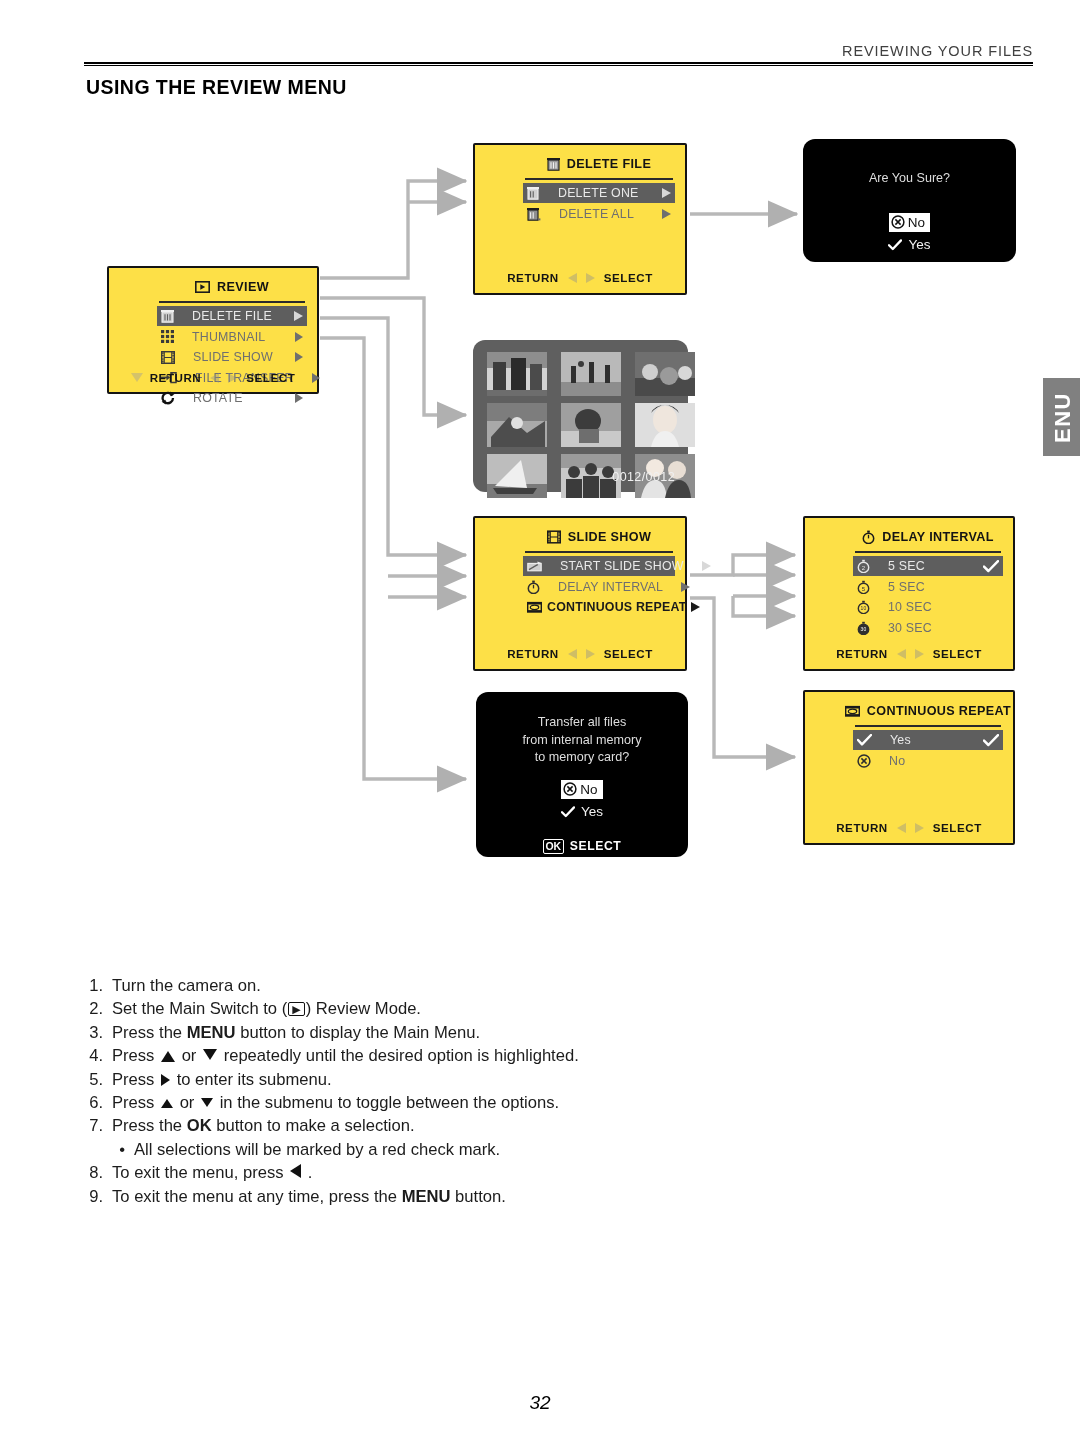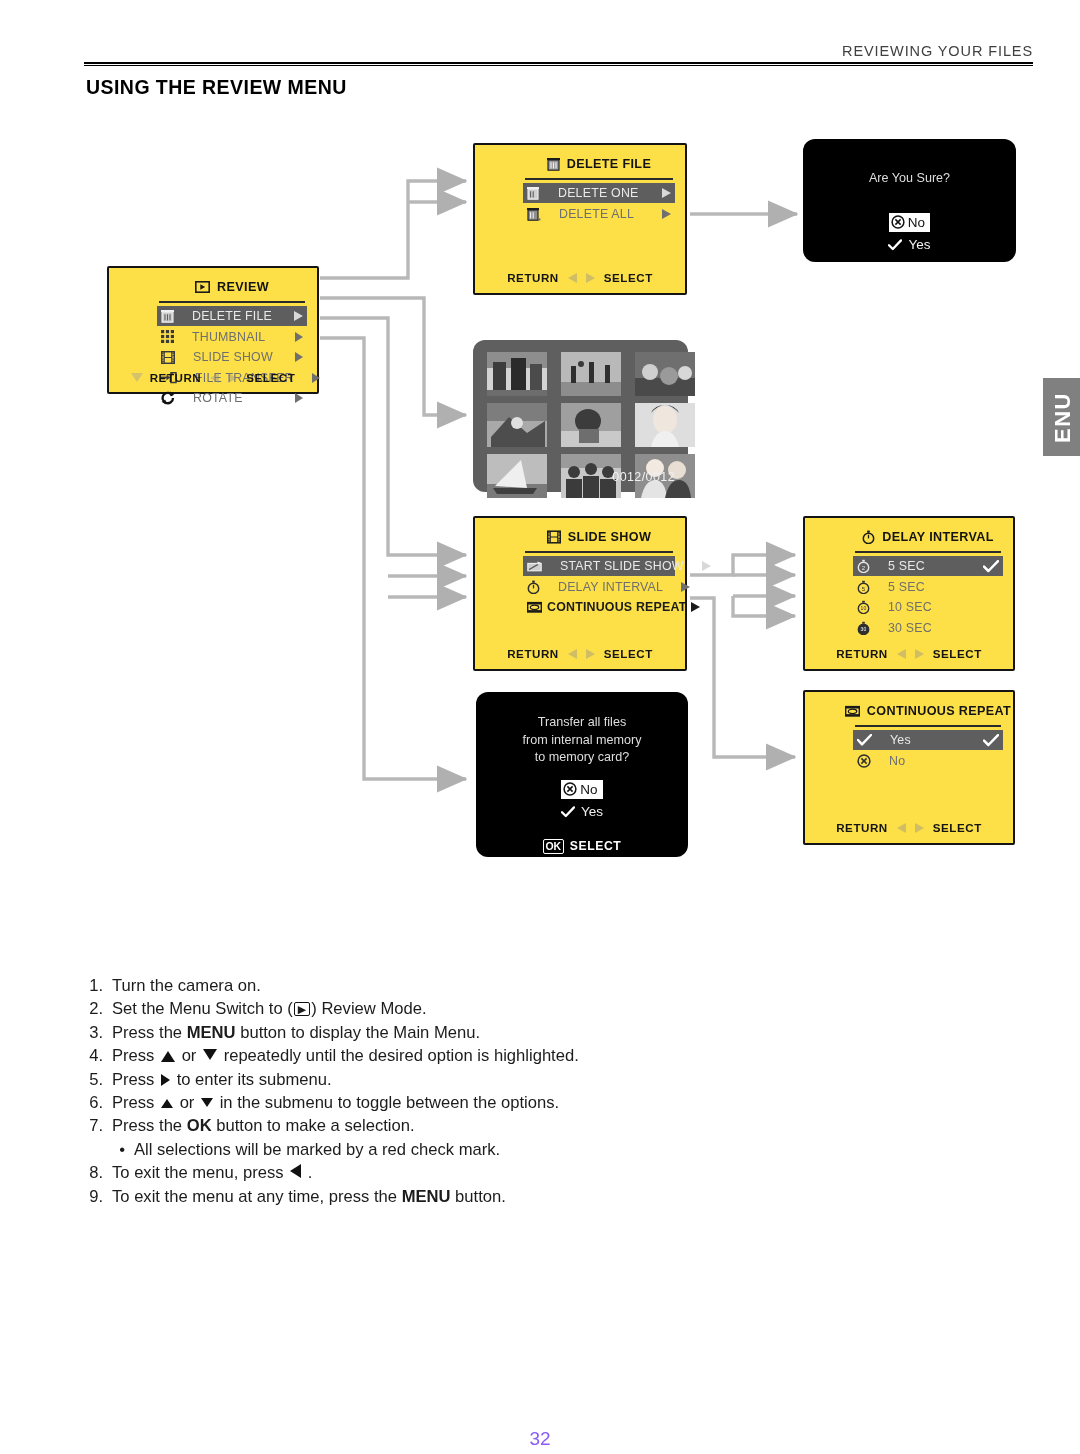--- a/index.html
+++ b/index.html
@@ -158,22 +158,22 @@
   .ar-sm-up { display: inline-block; width: 0; height: 0;
     border-bottom: 9px solid #111; border-left: 6px solid transparent; border-right: 6px solid transparent;
     vertical-align: 0px; margin: 0 2px; }
   .ar-sm-dn { display: inline-block; width: 0; height: 0;
     border-top: 9px solid #111; border-left: 6px solid transparent; border-right: 6px solid transparent;
     vertical-align: 1px; margin: 0 2px; }
   .ar-sm-rt { display: inline-block; width: 0; height: 0;
     border-left: 9px solid #111; border-top: 6px solid transparent; border-bottom: 6px solid transparent;
     vertical-align: -1px; margin: 0 2px; }
 
-  .folio { position: absolute; left: 0; right: 0; top: 1428px; text-align: center;
-           font-size: 19px; color: #8b5cf6; }
+  .folio { position: absolute; left: 0; right: 0; top: 1392px; text-align: center;
+           font-size: 19px; color: #000000; font-style: italic; }
 
   .ic { display: inline-flex; align-items: center; justify-content: center; }
   .chk { font-size: 15px; font-weight: 700; line-height: 1; }
 </style>
 </head>
 <body>
 
 <div id="page">
 
   <div class="running-head">REVIEWING YOUR FILES</div>
@@ -702,21 +702,21 @@
   </div>
 
 
   <div class="steps">
     <div class="step">
       <span class="num">1.</span>
       <span class="txt">Turn the camera on.</span>
     </div>
     <div class="step">
       <span class="num">2.</span>
-      <span class="txt"><span>Set the Menu Switch to (</span><span class="inline-key" style="font-size:11px;">▶</span><span>) Review Mode.</span></span>
+      <span class="txt"><span>Set the Main Switch to (</span><span class="inline-key" style="font-size:11px;">▶</span><span>) Review Mode.</span></span>
     </div>
     <div class="step">
       <span class="num">3.</span>
       <span class="txt"><span>Press the </span><span class="b">MENU</span><span> button to display the Main Menu.</span></span>
     </div>
     <div class="step">
       <span class="num">4.</span>
       <span class="txt"><span>Press </span><span class="ar-up"></span><span> or </span><span class="ar-dn"></span><span>  repeatedly until the desired option is highlighted.</span></span>
     </div>
     <div class="step">

